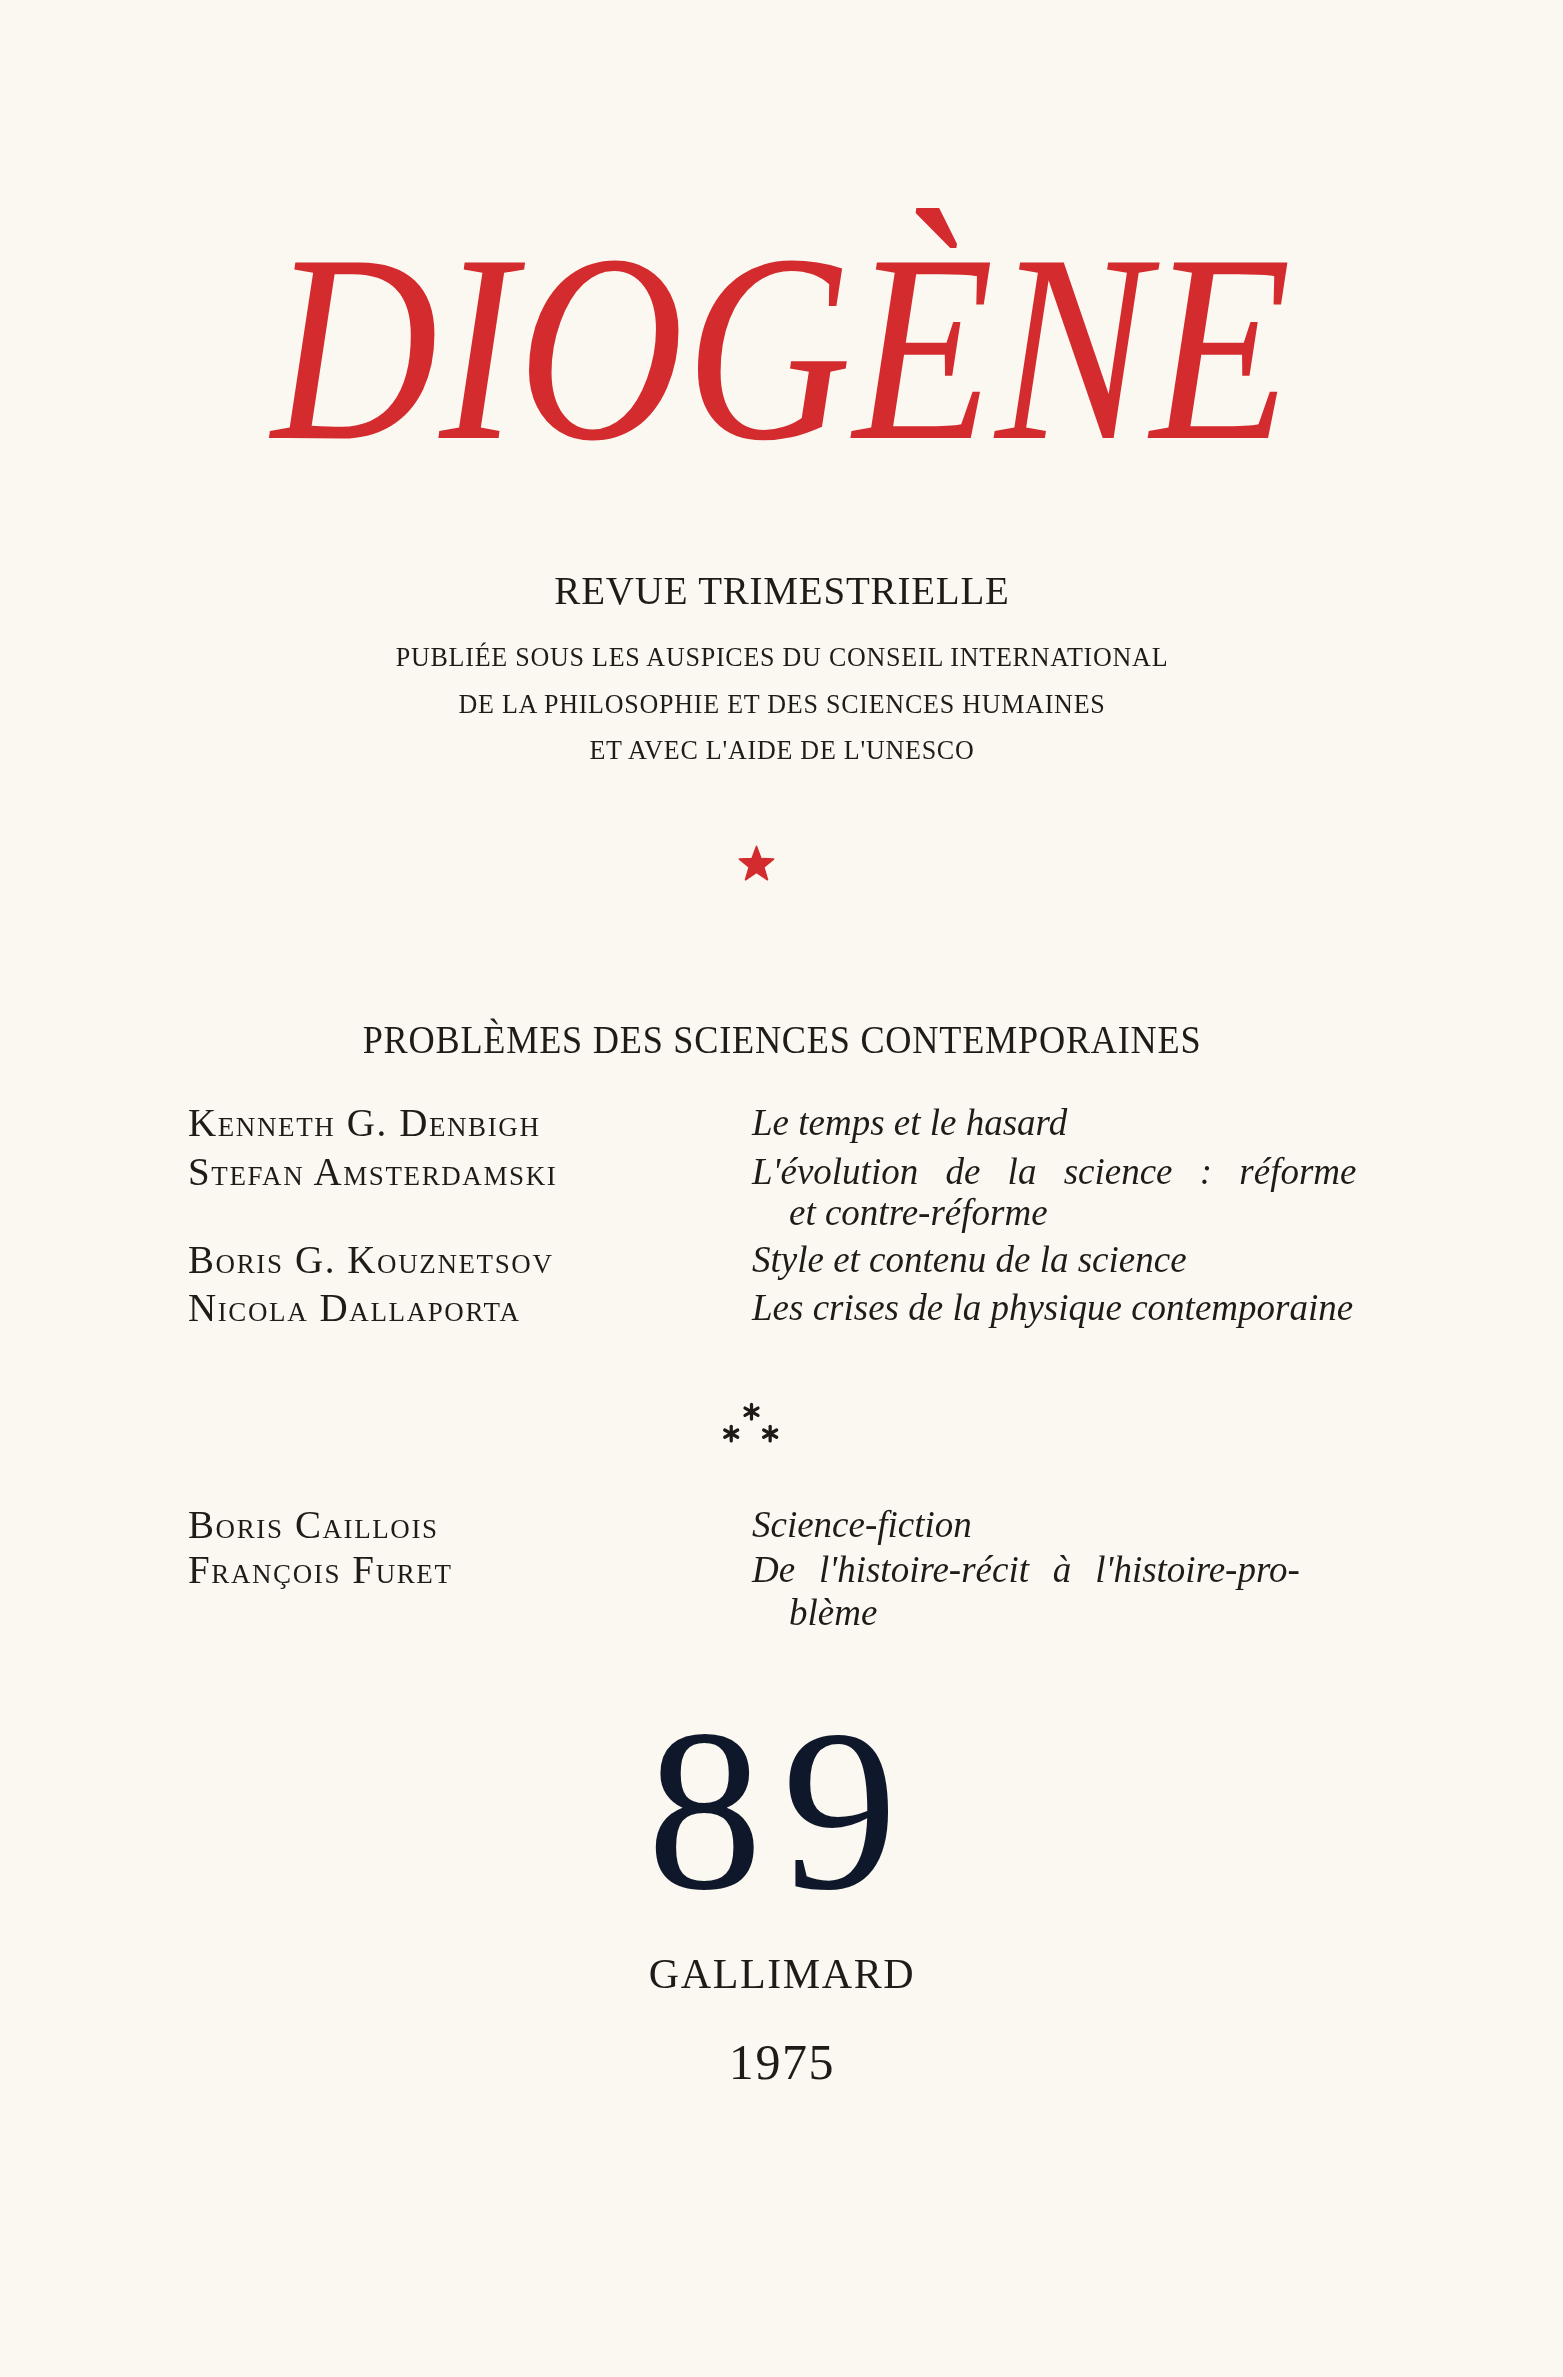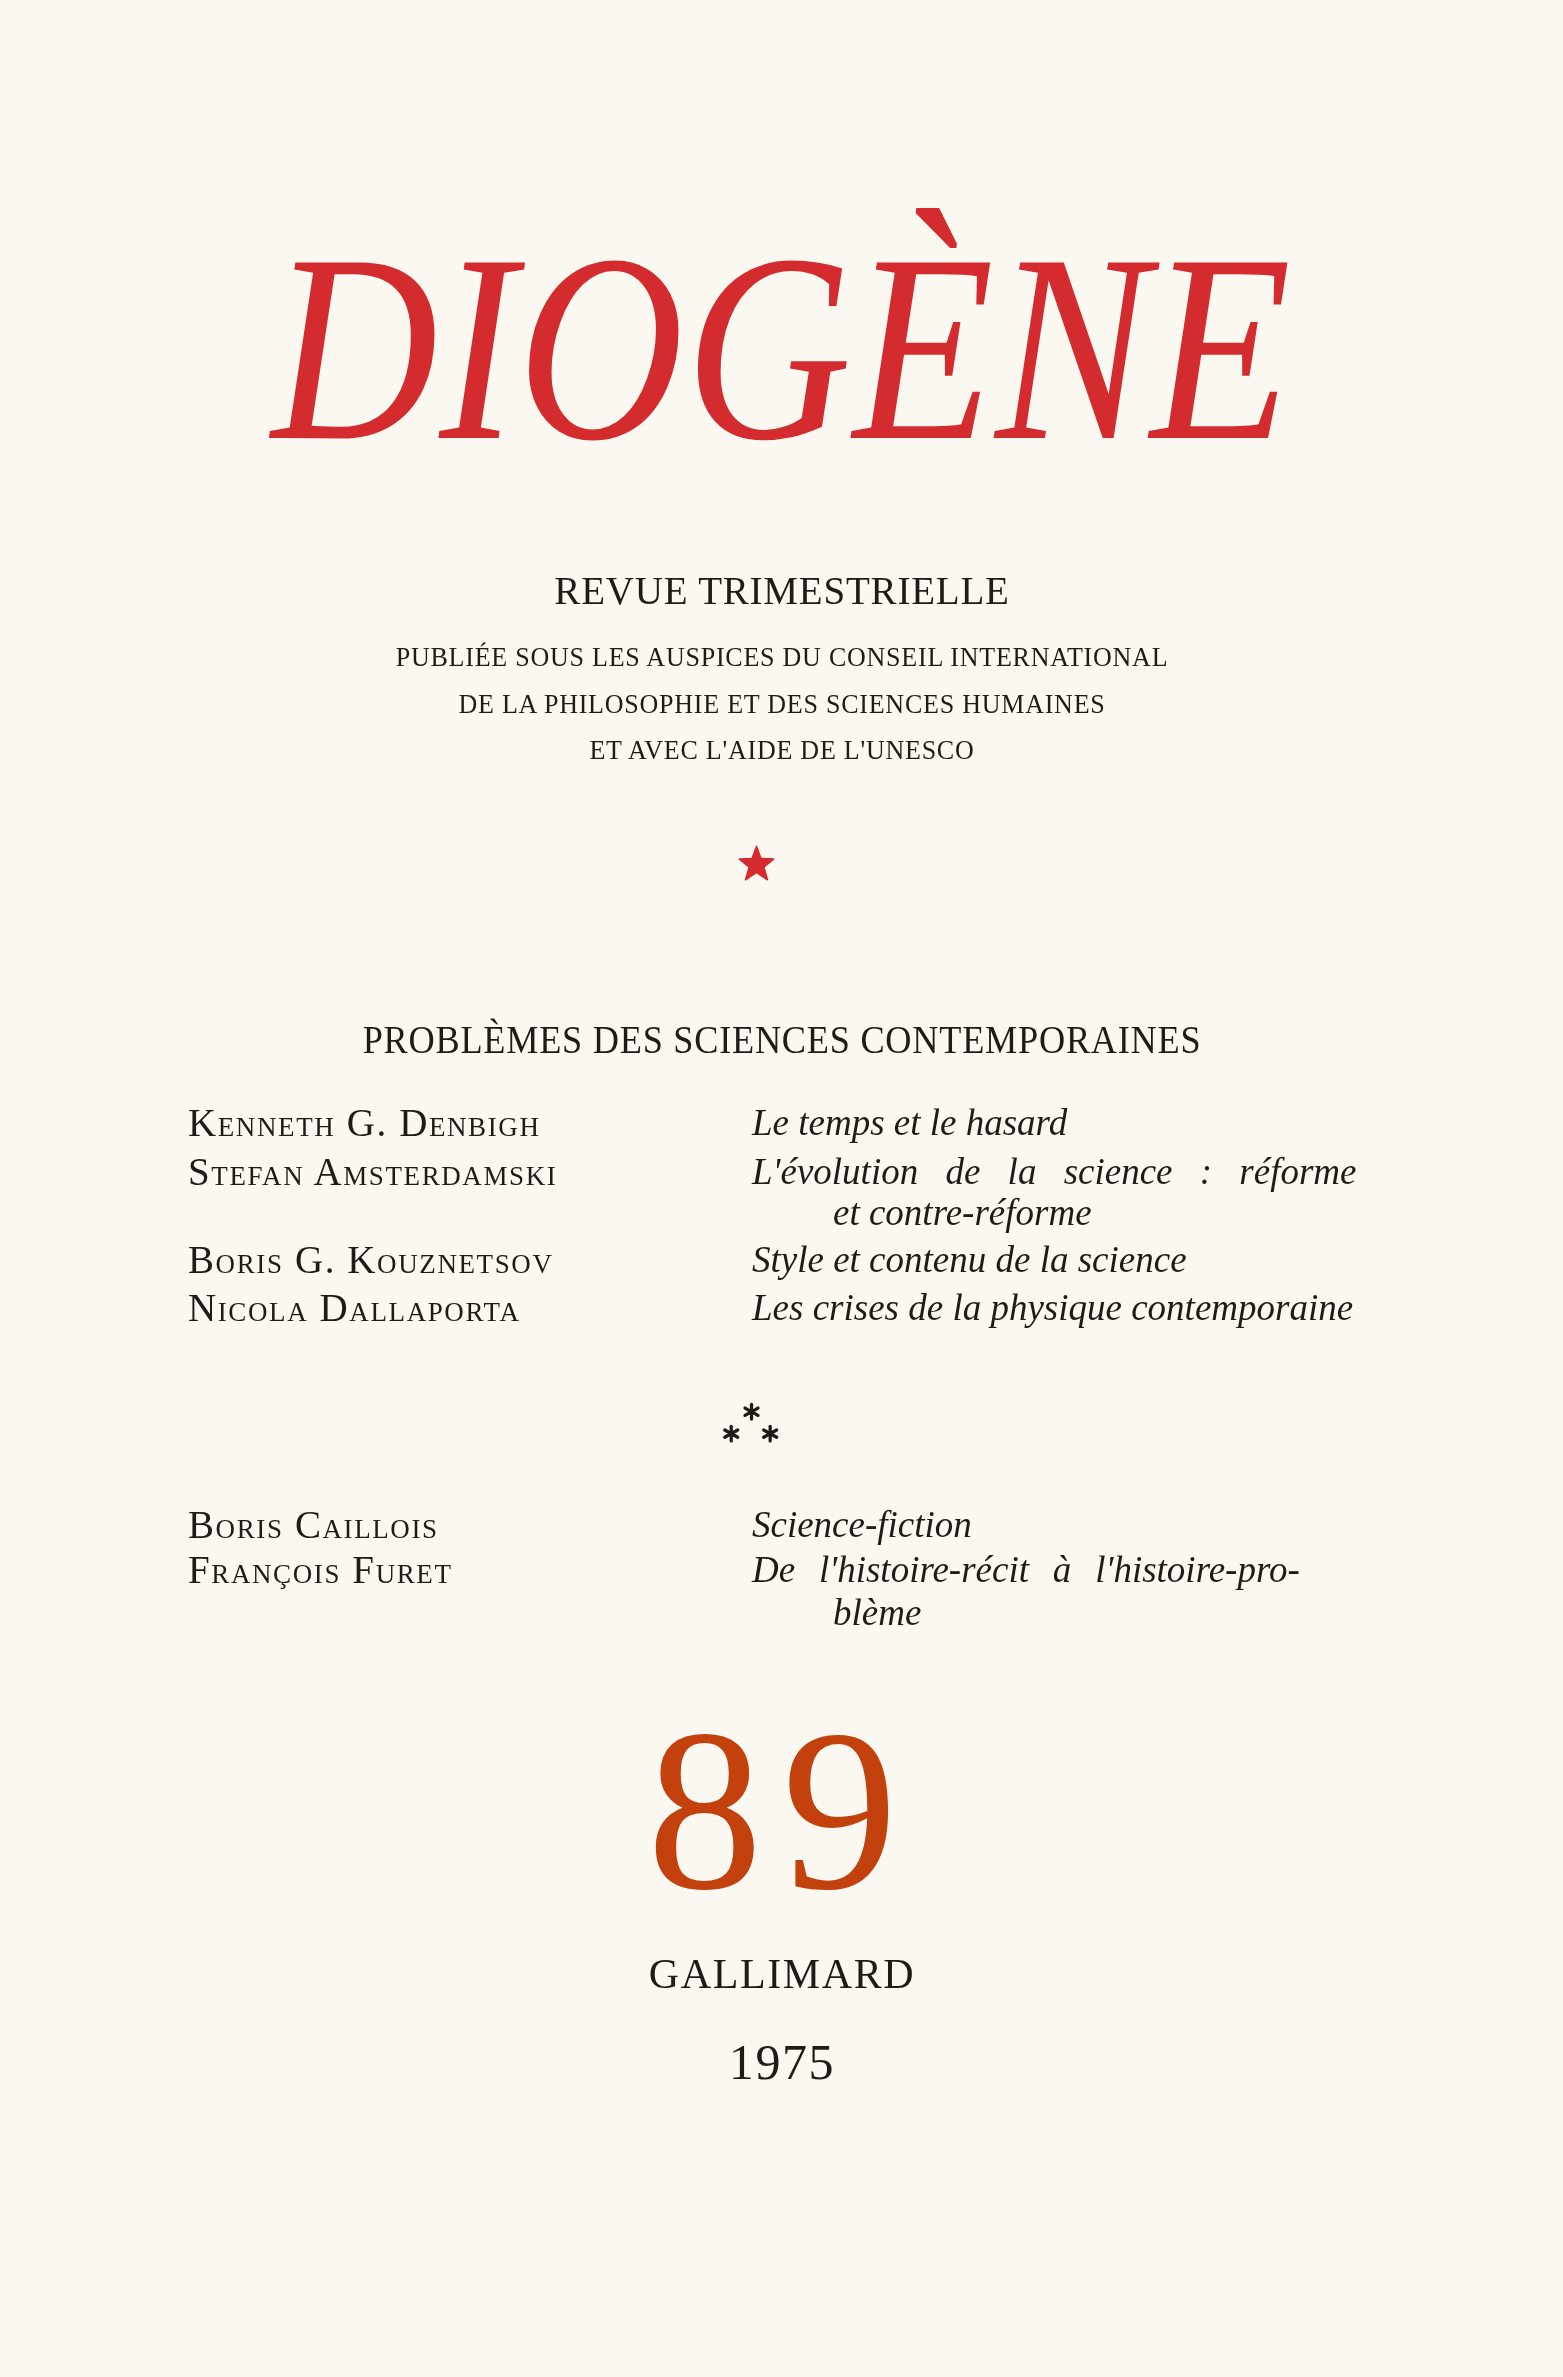--- a/index.html
+++ b/index.html
@@ -32,27 +32,27 @@
 
   .author {
     left: 188px; font-size: 39px; line-height: 45px;
     font-variant: small-caps; letter-spacing: 1.6px; text-align: right;
   }
   .article-title {
     left: 752px; font-size: 37px; line-height: 45px;
     font-style: italic;
     text-align: right;
   }
-  .article-title.cont { left: 789px; margin-left: 44px; }
+  .article-title.cont { left: 789px; }
 
   #asterism { top: 1397px; left: 715px; width: 73px; height: 57px; }
 
   #issue-number {
     top: 1697px; font-size: 231px; line-height: 227px;
-    color: #c2410c; letter-spacing: 19.5px;
+    color: #0f172a; letter-spacing: 19.5px;
   }
   #publisher { top: 1950px; font-size: 42px; line-height: 49px; letter-spacing: 1.6px; }
   #year { top: 2034px; font-size: 50px; line-height: 57px; letter-spacing: 1.6px; }
 </style>
 </head>
 <body>
 
 <div id="masthead" class="abs center">DIOGÈNE</div>
 
 <div id="frequency" class="abs center">REVUE TRIMESTRIELLE</div>

